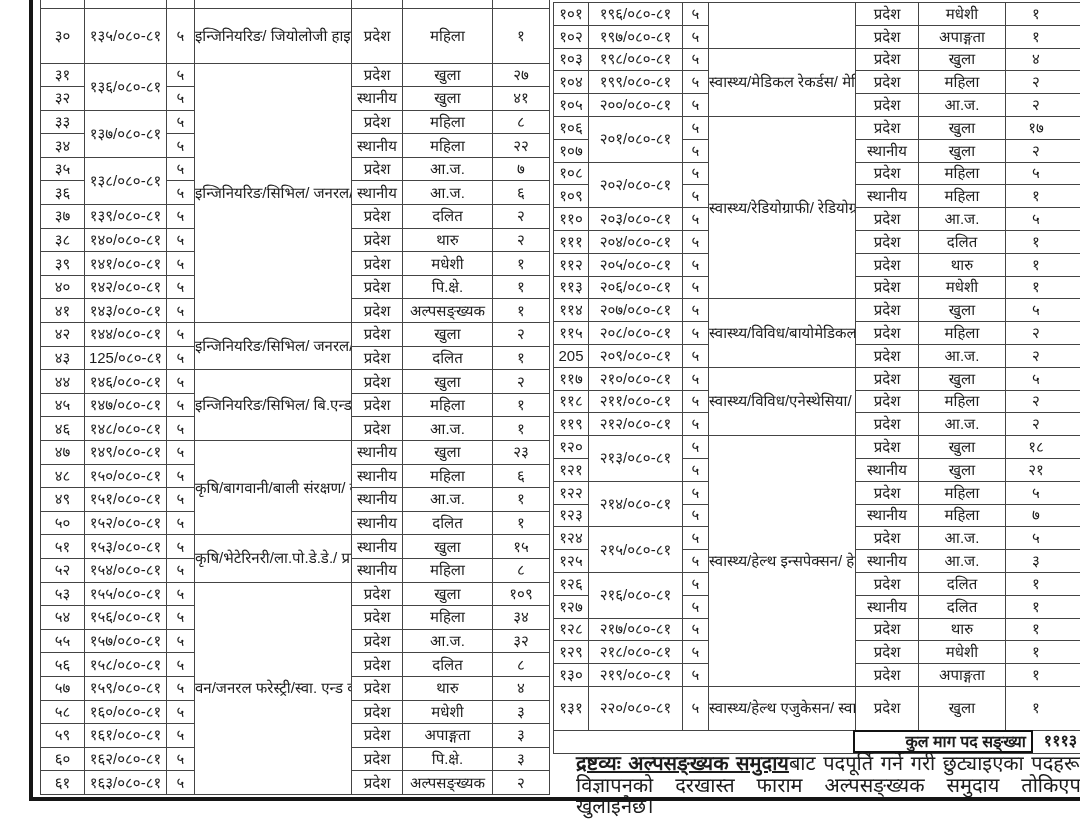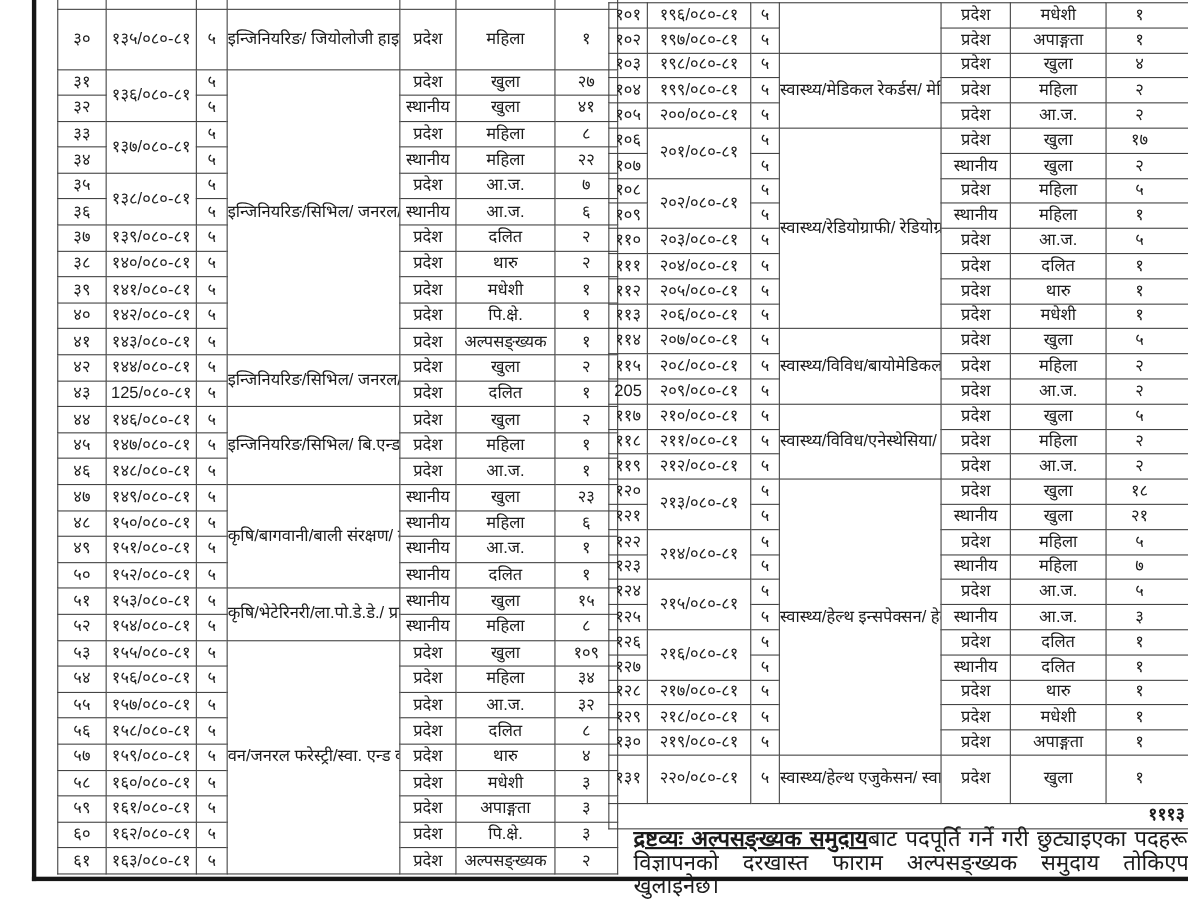--- a/index.html
+++ b/index.html
@@ -16,21 +16,21 @@
     border:1px solid #444;padding:0;text-align:center;vertical-align:middle;
     font-size:15px;line-height:18px;overflow:hidden;white-space:nowrap;
   }
   td.post{
     text-align:left;padding:0 2px 0 4px;font-size:14.5px;line-height:17.5px;
     white-space:pre-line;overflow:hidden;
   }
   td.no-top{border-top:none;}
   tr.rp td{border-top:none;}
 
-  #tblL{left:52px;top:0;width:509px;padding-left:40px;}
+  #tblL{left:40px;top:0;width:509px;padding-left:40px;}
   #tblL tr{height:23.6px;}
   #tblL tr.rp{height:8px;}
   #tblL tr.r3{height:55px;}
 
   #tblR{left:553px;top:2px;width:535px;}
   #tblR tr{height:22.8px;}
   #tblR tr.r2{height:44px;}
   #tblR td.cnt{padding-right:22px;}
 
   .totals{
@@ -616,16 +616,17 @@
 स्वास्थ्य शिक्षा टेक्निसियन</td>
         <td>प्रदेश</td>
         <td>खुला</td>
         <td class="cnt">१</td>
       </tr>
     </tbody>
   </table>
 
 <div class="totals">
   <div class="t-spacer"></div>
+  <div class="t-label">कुल माग पद सङ्ख्या</div>
   <div class="t-value">१११३</div>
 </div>
 
 <div class="note"><b>द्रष्टव्यः अल्पसङ्ख्यक समुदाय</b><span>बाट पदपूर्ति गर्ने गरी छुट्याइएका पदहरूको विज्ञापनको दरखास्त फाराम अल्पसङ्ख्यक समुदाय तोकिएपछि खुलाइनेछ।</span></div>
 
 </body></html>

